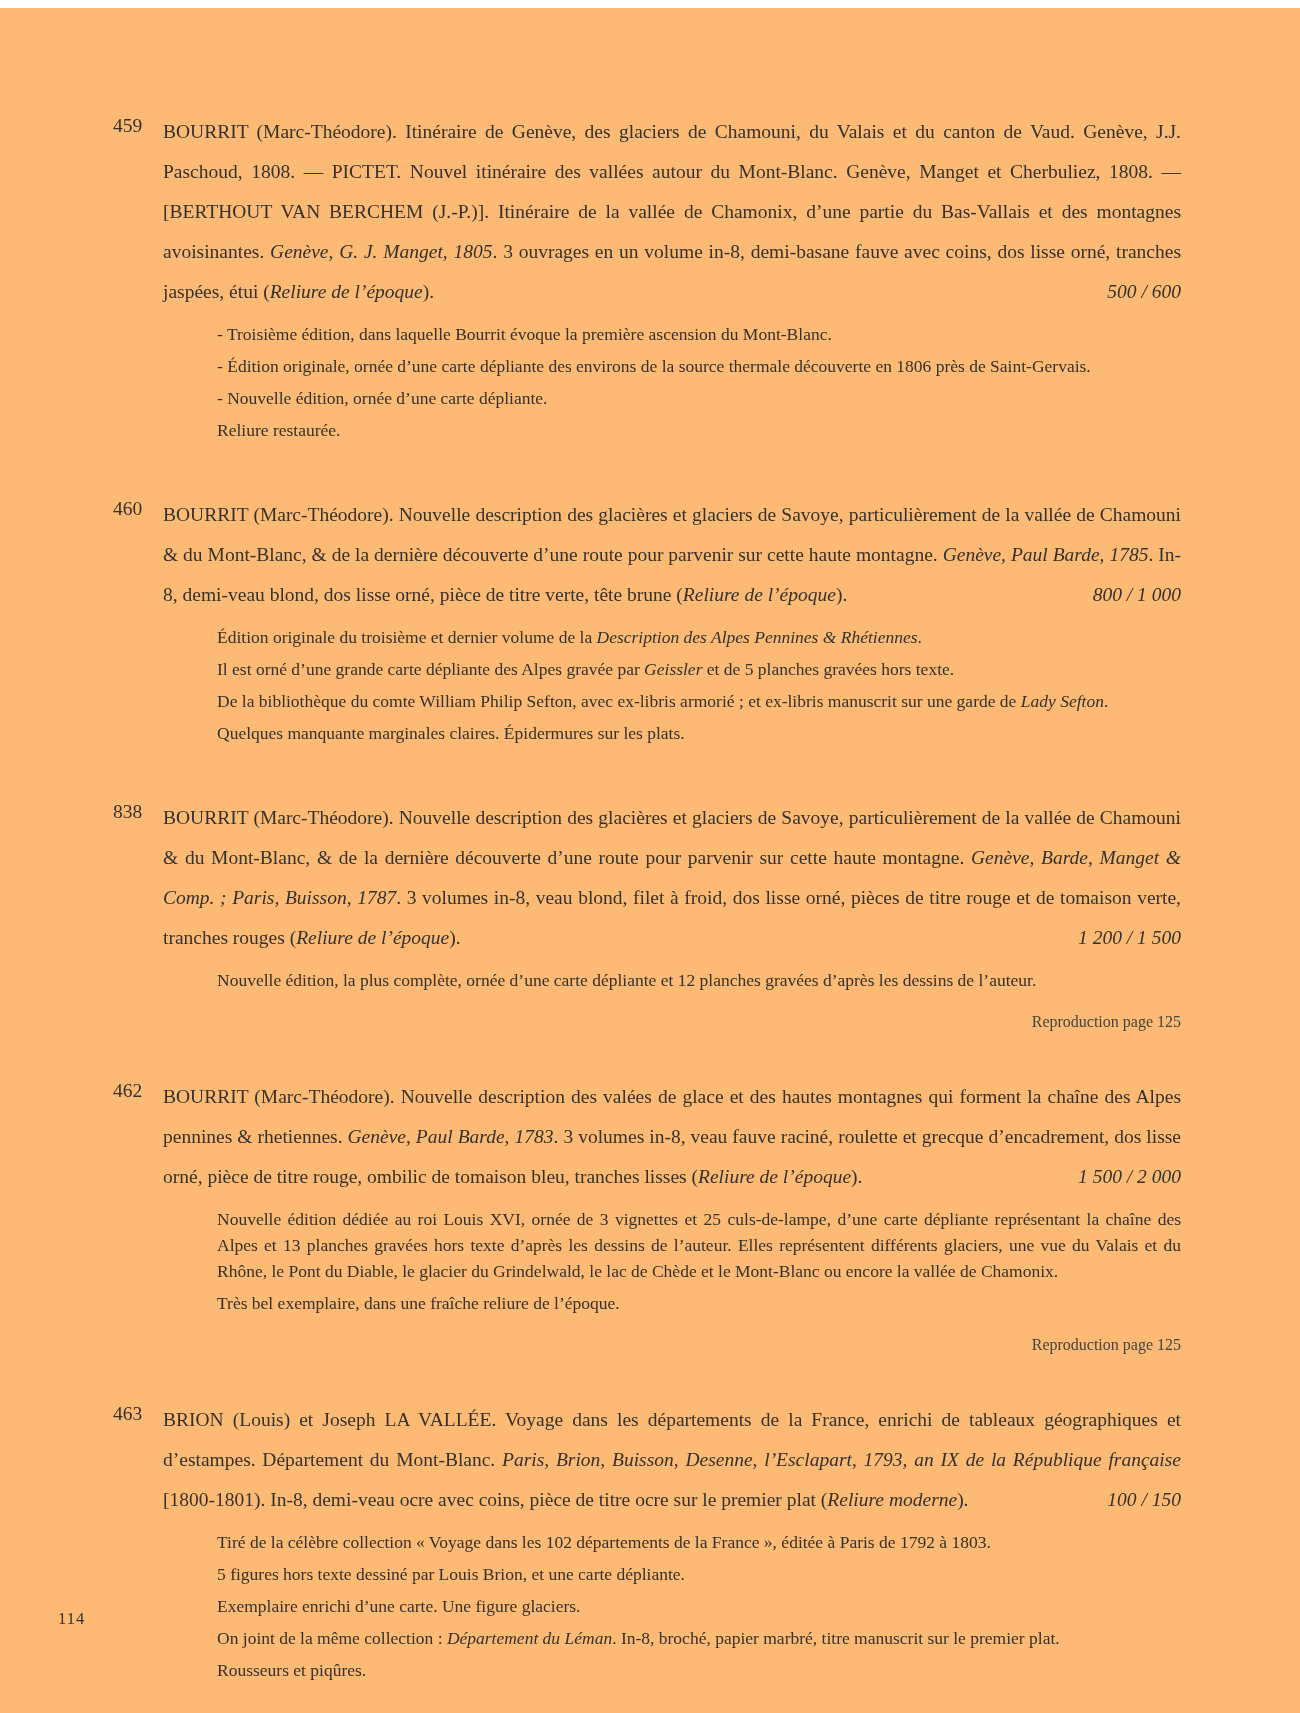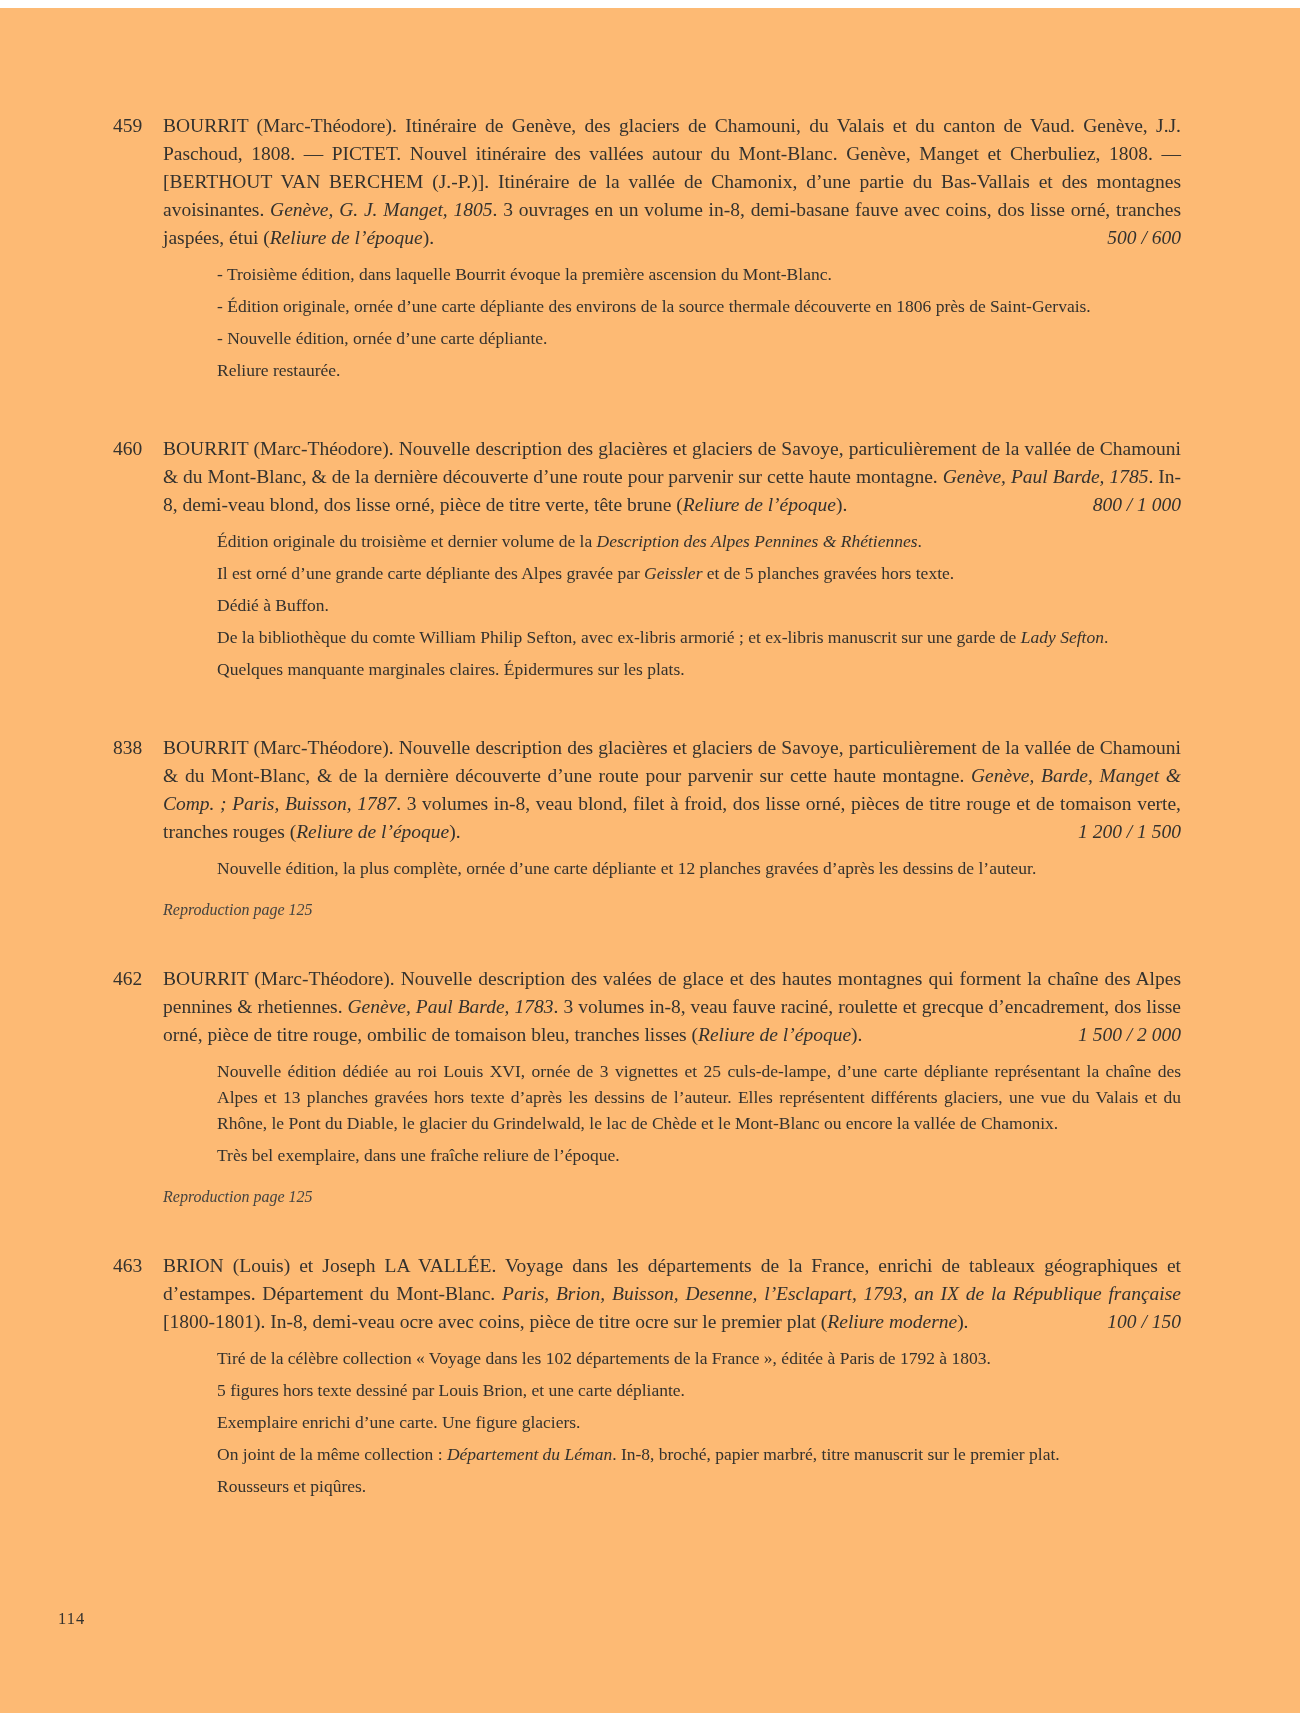--- a/index.html
+++ b/index.html
@@ -26,21 +26,21 @@
   }
   .lot-number {
     grid-column: 1;
     font-size: 19.5px;
     line-height: 28px;
   }
   .lot-desc {
     grid-column: 2;
     margin: 0;
     font-size: 19.5px;
-    line-height: 28px;
+    line-height: 40px;
     text-align: justify;
   }
   .price {
     float: right;
     margin-left: 24px;
     white-space: nowrap;
     font-style: italic;
   }
   .lot-notes {
     grid-column: 2;
@@ -49,22 +49,21 @@
   }
   .lot-note {
     margin: 0 0 6px 0;
     font-size: 17.5px;
     line-height: 26px;
     text-align: justify;
   }
   .reproduction {
     grid-column: 2;
     margin: 14px 0 0 0;
-    text-align: left;
-    font-style: italic;
+    text-align: right;
     font-size: 16px;
     color: #454440;
   }
   .page-number {
     position: absolute;
     left: 58px;
     top: 1601px;
     font-size: 16.5px;
     letter-spacing: 1px;
   }
@@ -88,21 +87,20 @@
 
   </section>
 
   <section class="lot">
     <span class="lot-number">460</span>
     <p class="lot-desc"><span>BOURRIT (Marc-Théodore). Nouvelle description des glacières et glaciers de Savoye, particulièrement de la vallée de Chamouni &amp; du Mont-Blanc, &amp; de la dernière découverte d’une route pour parvenir sur cette haute montagne. <i>Genève, Paul Barde, 1785</i>. In-8, demi-veau blond, dos lisse orné, pièce de titre verte, tête brune (<i>Reliure de l’époque</i>).</span><span class="price">800 / 1 000</span></p>
     <div class="lot-notes">
 
     <p class="lot-note">Édition originale du troisième et dernier volume de la <i>Description des Alpes Pennines &amp; Rhétiennes</i>.</p>
           <p class="lot-note">Il est orné d’une grande carte dépliante des Alpes gravée par <i>Geissler</i> et de 5 planches gravées hors texte.</p>
-          <p class="lot-note">Dédié à Buffon.</p>
           <p class="lot-note">De la bibliothèque du comte William Philip Sefton, avec ex-libris armorié ; et ex-libris manuscrit sur une garde de <i>Lady Sefton</i>.</p>
           <p class="lot-note">Quelques manquante marginales claires. Épidermures sur les plats.</p>
         </div>
 
   </section>
 
   <section class="lot">
     <span class="lot-number">838</span>
     <p class="lot-desc"><span>BOURRIT (Marc-Théodore). Nouvelle description des glacières et glaciers de Savoye, particulièrement de la vallée de Chamouni &amp; du Mont-Blanc, &amp; de la dernière découverte d’une route pour parvenir sur cette haute montagne. <i>Genève, Barde, Manget &amp; Comp. ; Paris, Buisson, 1787</i>. 3 volumes in-8, veau blond, filet à froid, dos lisse orné, pièces de titre rouge et de tomaison verte, tranches rouges (<i>Reliure de l’époque</i>).</span><span class="price">1 200 / 1 500</span></p>
     <div class="lot-notes">

